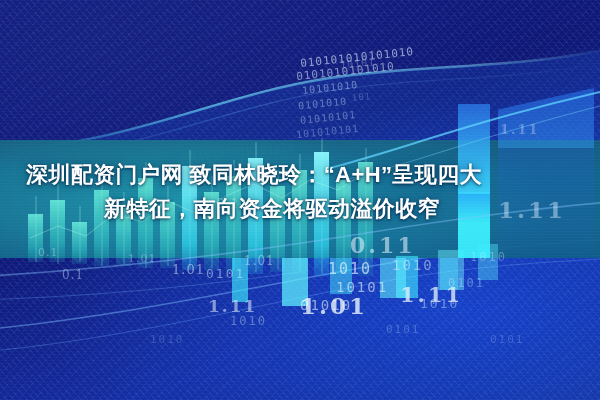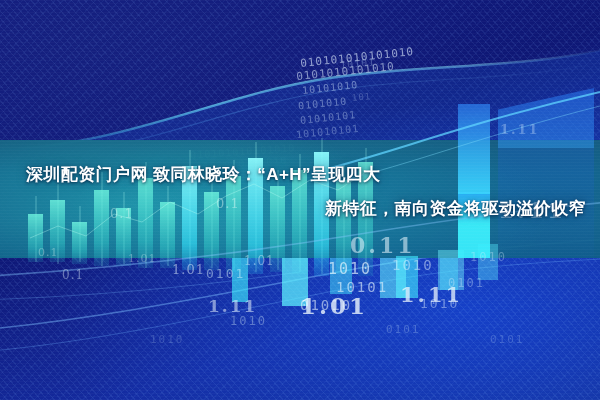--- a/index.html
+++ b/index.html
@@ -90,30 +90,30 @@
     left:0; top:158px;
     width:600px;
     padding:0 14px;
     text-align:center;
     z-index:40;
   }
   .headline .ln{
     display:block;
     color:#ffffff;
     font-weight:700;
-    font-size:17px;
+    font-size:22px;
     line-height:34px;
     letter-spacing:.4px;
     text-shadow:
       0 1px 3px rgba(0,28,60,.85),
       0 0 10px rgba(0,40,80,.55);
     white-space:nowrap;
   }
   .headline .ln.l1{ text-align:left; padding-left:12px; }
-  .headline .ln.l2{ text-align:right; padding-left:90px; }
+  .headline .ln.l2{ text-align:left; padding-left:90px; }
 
   .noise{
     position:absolute; inset:0;
     background-image:repeating-linear-gradient(0deg, rgba(255,255,255,.022) 0px, rgba(255,255,255,.022) 1px, rgba(0,0,0,0) 1px, rgba(0,0,0,0) 3px);
     pointer-events:none;
   }
 </style>
 </head>
 <body>
 

